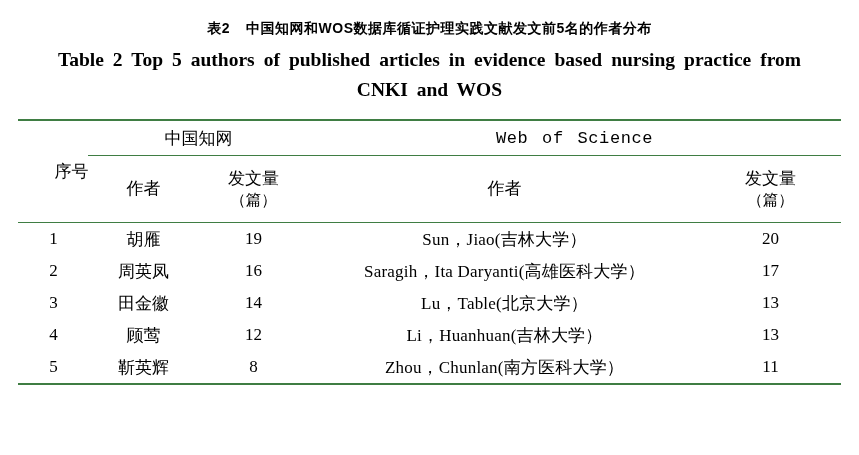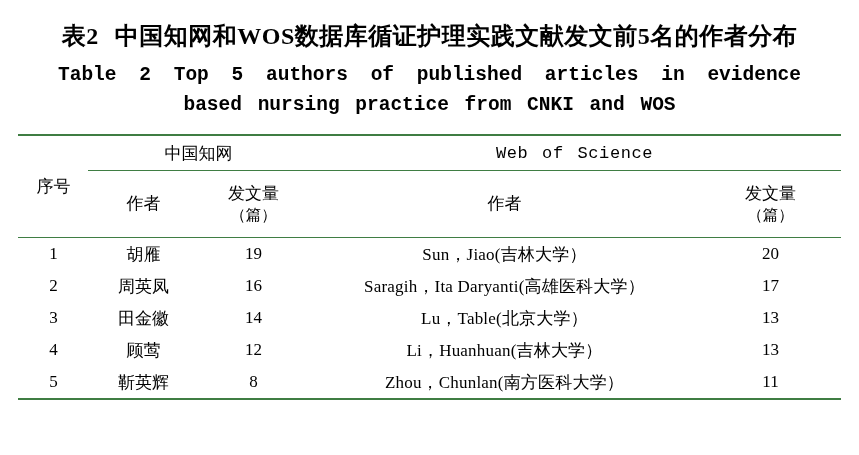--- a/index.html
+++ b/index.html
@@ -19,32 +19,32 @@
     width: 859px;
     height: 455px;
     box-sizing: border-box;
     padding: 10px 18px 0 18px;
   }
   .caption {
     text-align: center;
     margin: 0 auto;
   }
   .caption-cn {
-    font-family: Liberation Serif, serif;
+    font-family: Liberation Sans, sans-serif;
     font-weight: bold;
-    font-size: 24px;
+    font-size: 14px;
     letter-spacing: 0.5px;
     line-height: 1.5;
     padding-top: 8px;
   }
   .caption-cn .tbl-no {
     margin-right: 16px;
   }
   .caption-en {
-    font-family: Liberation Mono, monospace;
+    font-family: Liberation Serif, serif;
     font-weight: bold;
     font-size: 19.5px;
     line-height: 1.55;
     padding: 6px 40px 0 40px;
     text-align: justify;
     text-align-last: center;
     word-spacing: 4px;
   }
   table.tbl {
     width: 822px;
@@ -137,21 +137,21 @@
   <table class="tbl">
     <colgroup>
       <col class="col1">
         <col class="col2">
         <col class="col3">
         <col class="col4">
         <col class="col5">
     </colgroup>
     <tbody>
       <tr class="grouprow rule-top">
-        <td rowspan="2" class="c-no" style="text-align:center;padding-left:0;font-family:'Liberation Sans',sans-serif;">序号</td>
+        <td rowspan="2" class="c-no" style="text-align:right;padding-left:0;font-family:'Liberation Sans',sans-serif;">序号</td>
         <td colspan="2" class="group-cn">中国知网</td>
         <td colspan="2" class="group-en">Web  of  Science</td>
       </tr>
       <tr class="headrow">
         <td>
           <span>作者</span>
         </td>
         <td>
           <span>发文量</span>
           <span class="unit">（篇）</span>

